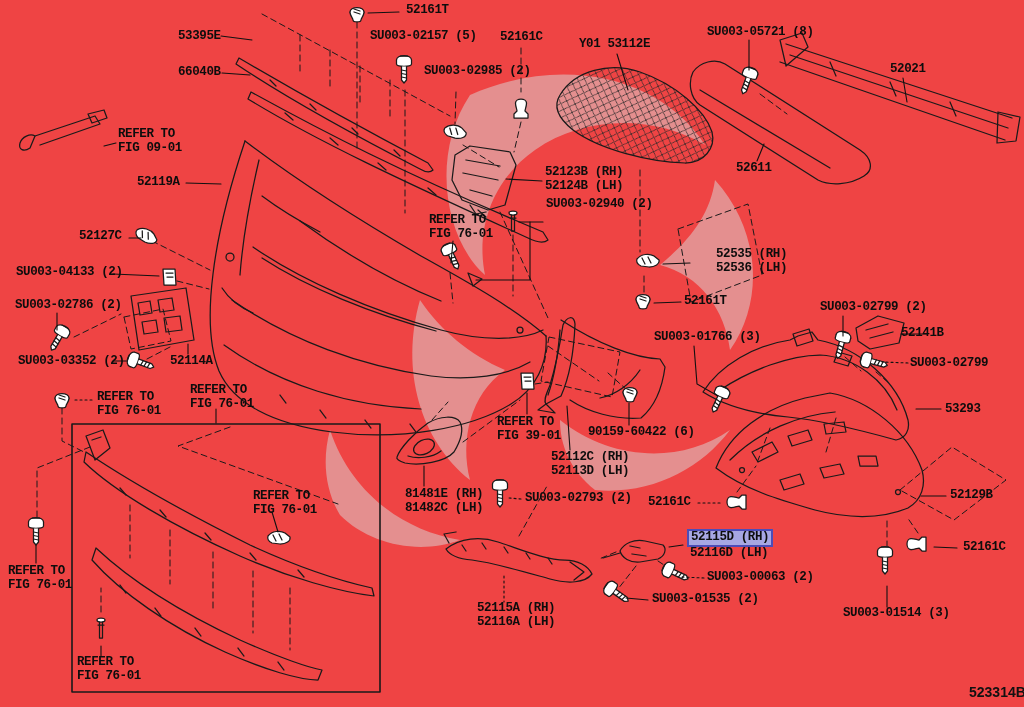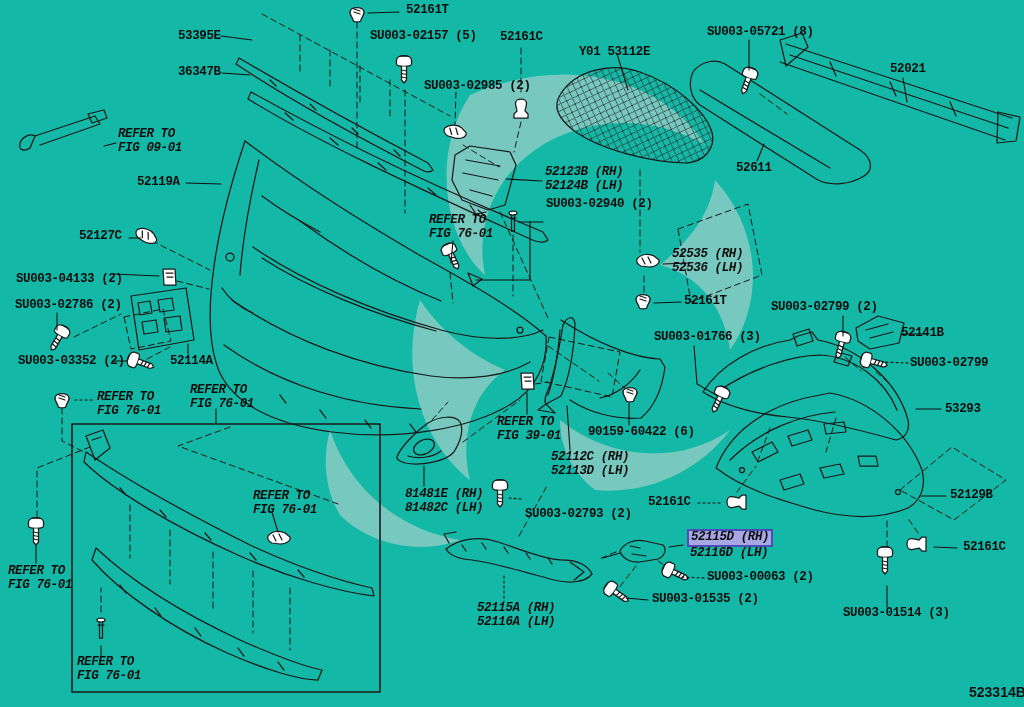--- a/index.html
+++ b/index.html
@@ -1,22 +1,22 @@
 <!DOCTYPE html>
 <html><head>
 <meta charset="utf-8">
 <style>
   html,body{margin:0;padding:0;background:#fff;}
-  #stage{position:relative;width:1024px;height:707px;background:#14b8a6;overflow:hidden;
+  #stage{position:relative;width:1024px;height:707px;background:#ef4444;overflow:hidden;
          font-family:"Liberation Mono",monospace;}
   #art{position:absolute;left:0;top:0;}
   .lbl{position:absolute;font-family:"Liberation Mono",monospace;font-weight:bold;
        font-size:12.5px;line-height:13.5px;color:#0d0d0d;white-space:nowrap;
        letter-spacing:-0.4px;}
-  .lbl span{display:block;font-style:italic;}
+  .lbl span{display:block;}
   .lbl .hl{display:inline-block;background:#a7a7e3;border:2px solid #4d4db8;
            padding:0 2px;margin:-2px 0 0 -3px;}
   .code{position:absolute;font-family:Liberation Sans, sans-serif;font-weight:bold;
         font-size:14px;color:#111;}
 </style>
 </head>
 <body>
 
 <div id="stage">
 
@@ -310,25 +310,25 @@
     <path d="M704,578 L682,577" stroke-dasharray="2 3"></path>
     <path d="M504,576 L504,602" stroke-dasharray="2 3"></path>
     <path d="M75,400 L95,400" stroke-dasharray="2 3"></path>
   </g>
 </svg>
 
   <div class="lbl" style="left:406px;top:4px">52161T</div>
   <div class="lbl" style="left:370px;top:30px">SU003-02157 (5)</div>
   <div class="lbl" style="left:178px;top:30px">53395E</div>
   <div class="lbl" style="left:500px;top:31px">52161C</div>
-  <div class="lbl" style="left:579px;top:46px">Y01 53112E</div>
+  <div class="lbl" style="left:579px;top:38px">Y01 53112E</div>
   <div class="lbl" style="left:707px;top:26px">SU003-05721 (8)</div>
   <div class="lbl" style="left:890px;top:63px">52021</div>
-  <div class="lbl" style="left:178px;top:66px">36347B</div>
-  <div class="lbl" style="left:424px;top:80px">SU003-02985 (2)</div>
+  <div class="lbl" style="left:178px;top:66px">66040B</div>
+  <div class="lbl" style="left:424px;top:65px">SU003-02985 (2)</div>
 
   <div class="lbl" style="left:118px;top:128px">
     <span>REFER TO</span>
     <span>FIG 09-01</span>
   </div>
 
   <div class="lbl" style="left:736px;top:162px">52611</div>
   <div class="lbl" style="left:137px;top:176px">52119A</div>
 
   <div class="lbl" style="left:545px;top:166px">
@@ -337,30 +337,30 @@
   </div>
 
   <div class="lbl" style="left:79px;top:230px">52127C</div>
 
   <div class="lbl" style="left:429px;top:214px">
     <span>REFER TO</span>
     <span>FIG 76-01</span>
   </div>
 
   <div class="lbl" style="left:546px;top:198px">SU003-02940 (2)</div>
-  <div class="lbl" style="left:16px;top:273px">SU003-04133 (2)</div>
-
-  <div class="lbl" style="left:672px;top:248px">
+  <div class="lbl" style="left:16px;top:266px">SU003-04133 (2)</div>
+
+  <div class="lbl" style="left:716px;top:248px">
     <span>52535 (RH)</span>
     <span>52536 (LH)</span>
   </div>
 
   <div class="lbl" style="left:15px;top:299px">SU003-02786 (2)</div>
   <div class="lbl" style="left:684px;top:295px">52161T</div>
-  <div class="lbl" style="left:771px;top:301px">SU003-02799 (2)</div>
+  <div class="lbl" style="left:820px;top:301px">SU003-02799 (2)</div>
   <div class="lbl" style="left:901px;top:327px">52141B</div>
   <div class="lbl" style="left:654px;top:331px">SU003-01766 (3)</div>
   <div class="lbl" style="left:18px;top:355px">SU003-03352 (2)</div>
   <div class="lbl" style="left:170px;top:355px">52114A</div>
   <div class="lbl" style="left:910px;top:357px">SU003-02799</div>
   <div class="lbl" style="left:945px;top:403px">53293</div>
 
   <div class="lbl" style="left:97px;top:391px">
     <span>REFER TO</span>
     <span>FIG 76-01</span>
@@ -385,21 +385,21 @@
   <div class="lbl" style="left:405px;top:488px">
     <span>81481E (RH)</span>
     <span>81482C (LH)</span>
   </div>
 
   <div class="lbl" style="left:253px;top:490px">
     <span>REFER TO</span>
     <span>FIG 76-01</span>
   </div>
 
-  <div class="lbl" style="left:525px;top:508px">SU003-02793 (2)</div>
+  <div class="lbl" style="left:525px;top:492px">SU003-02793 (2)</div>
   <div class="lbl" style="left:648px;top:496px">52161C</div>
   <div class="lbl" style="left:950px;top:489px">52129B</div>
 
   <div class="lbl" style="left:690px;top:531px">
     <span class="hl">52115D (RH)</span>
     <span>52116D (LH)</span>
   </div>
 
   <div class="lbl" style="left:963px;top:541px">52161C</div>
 

